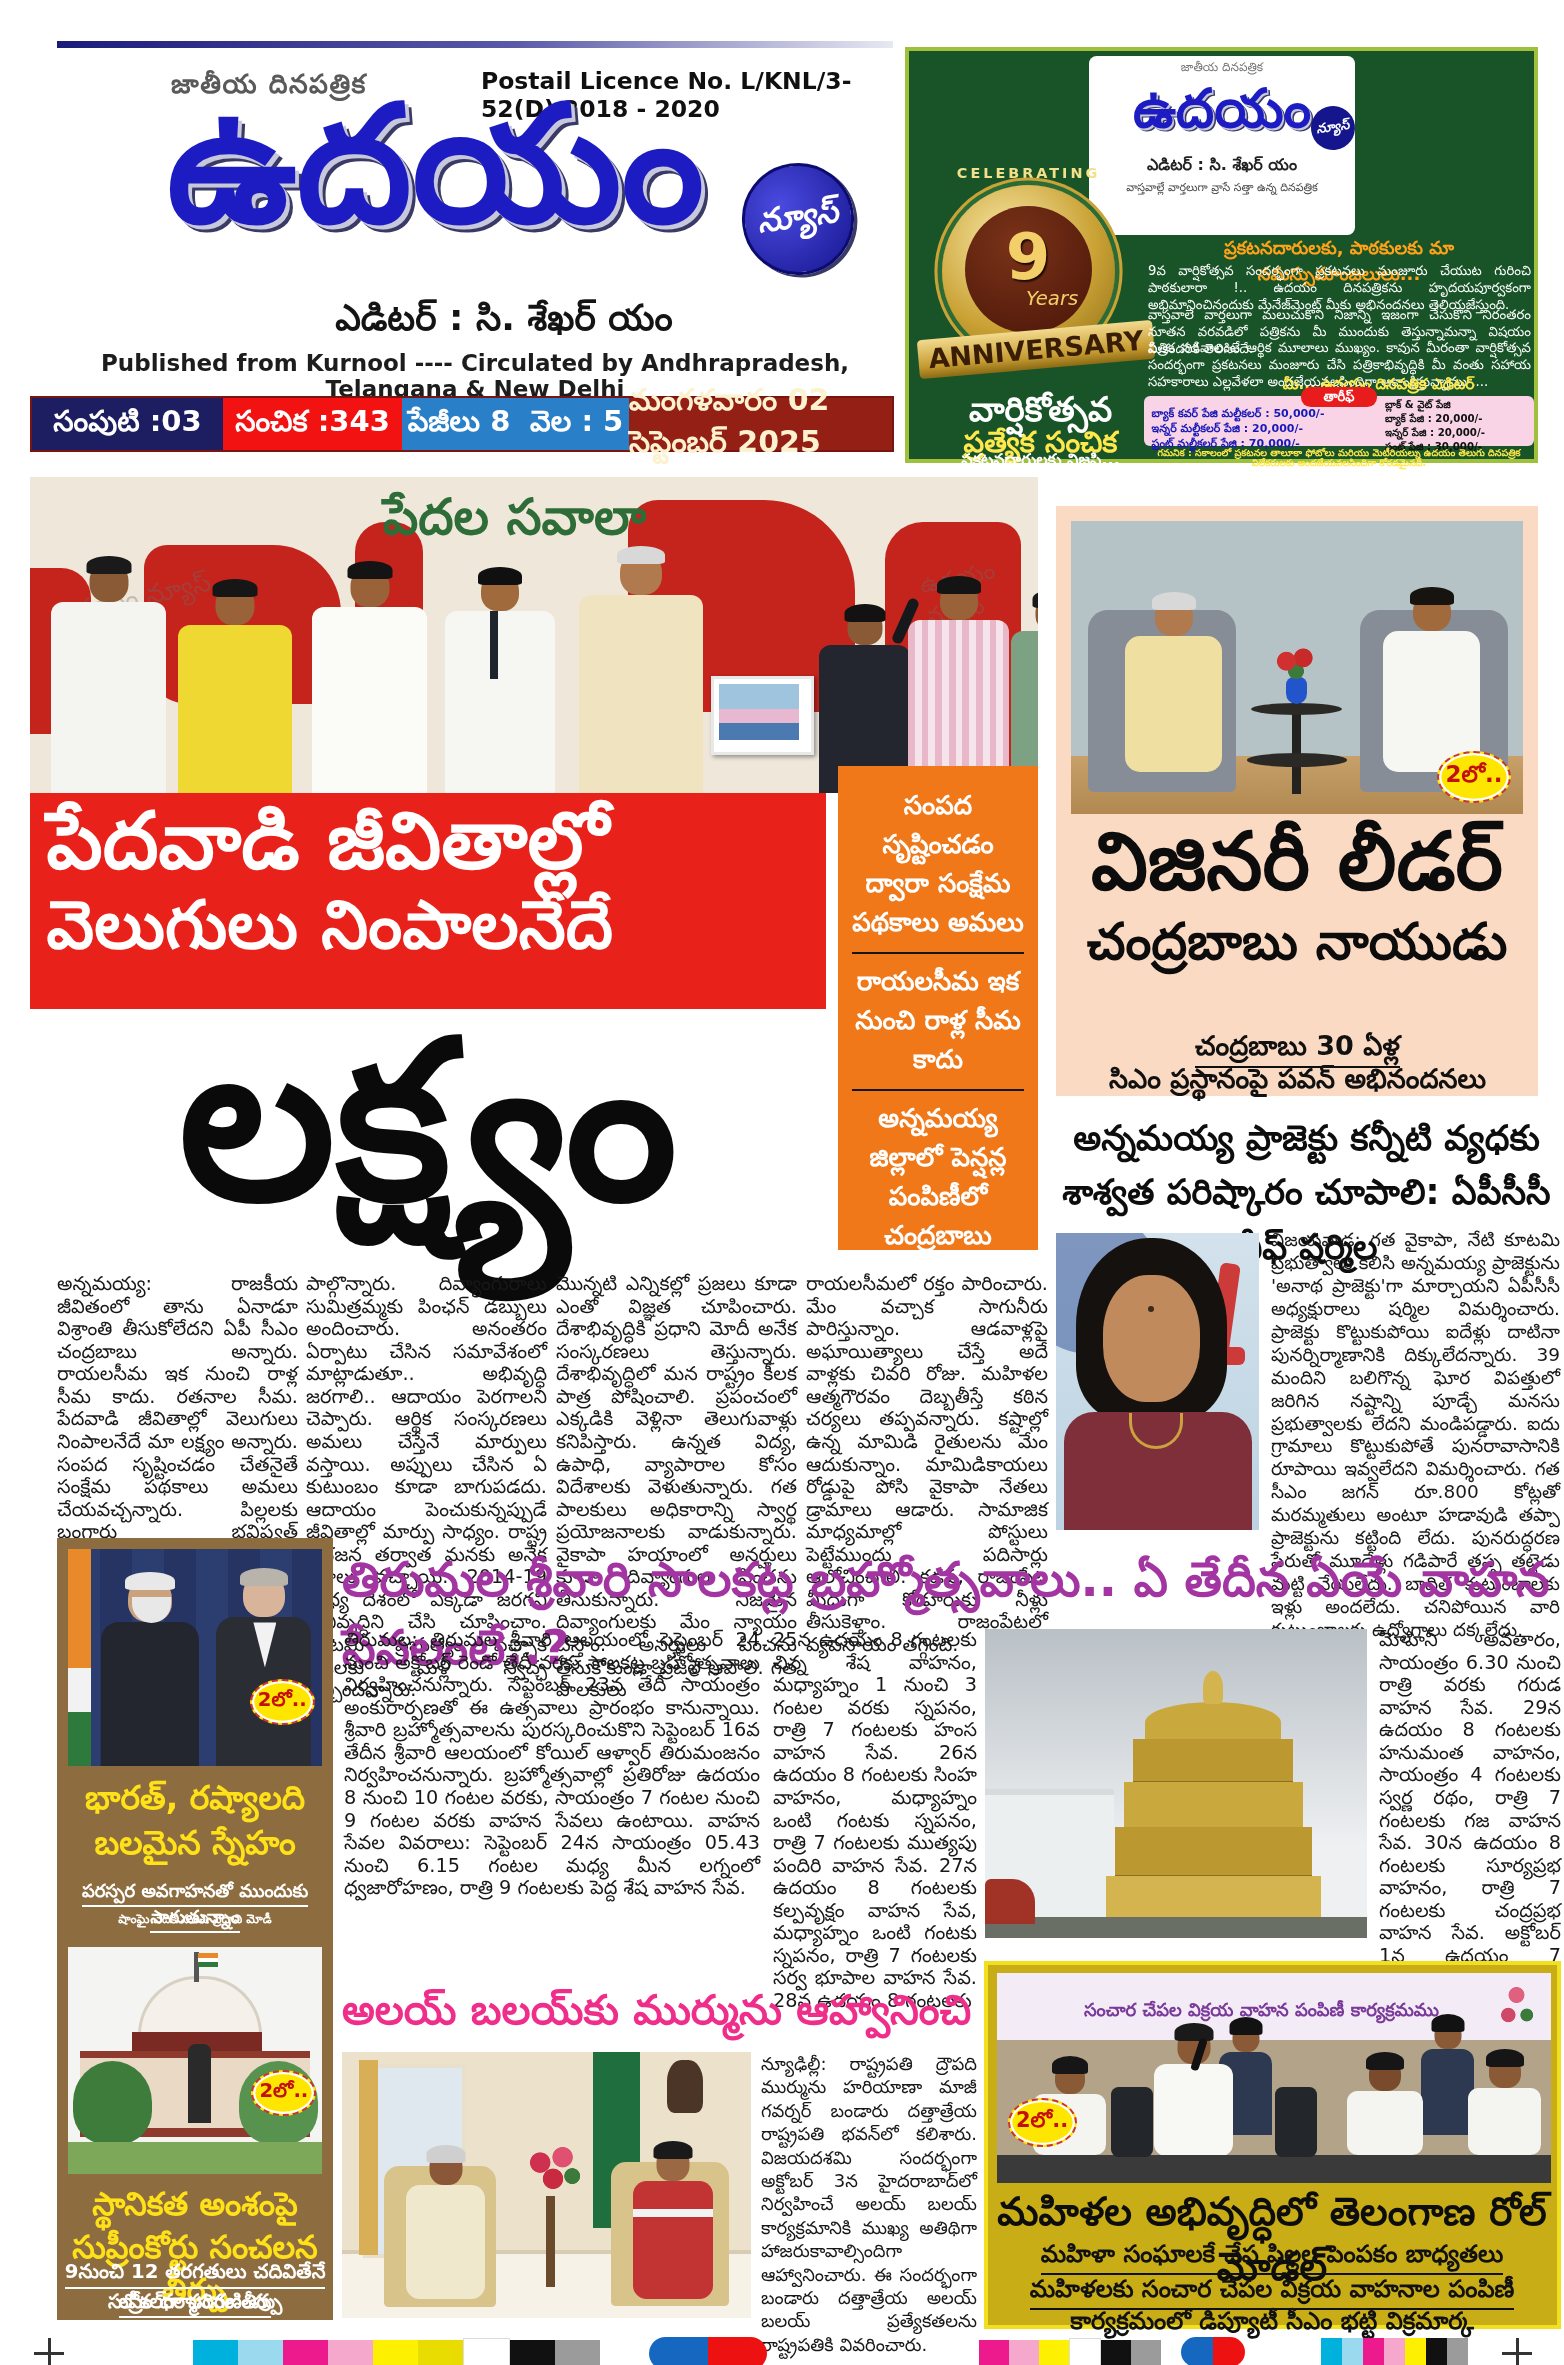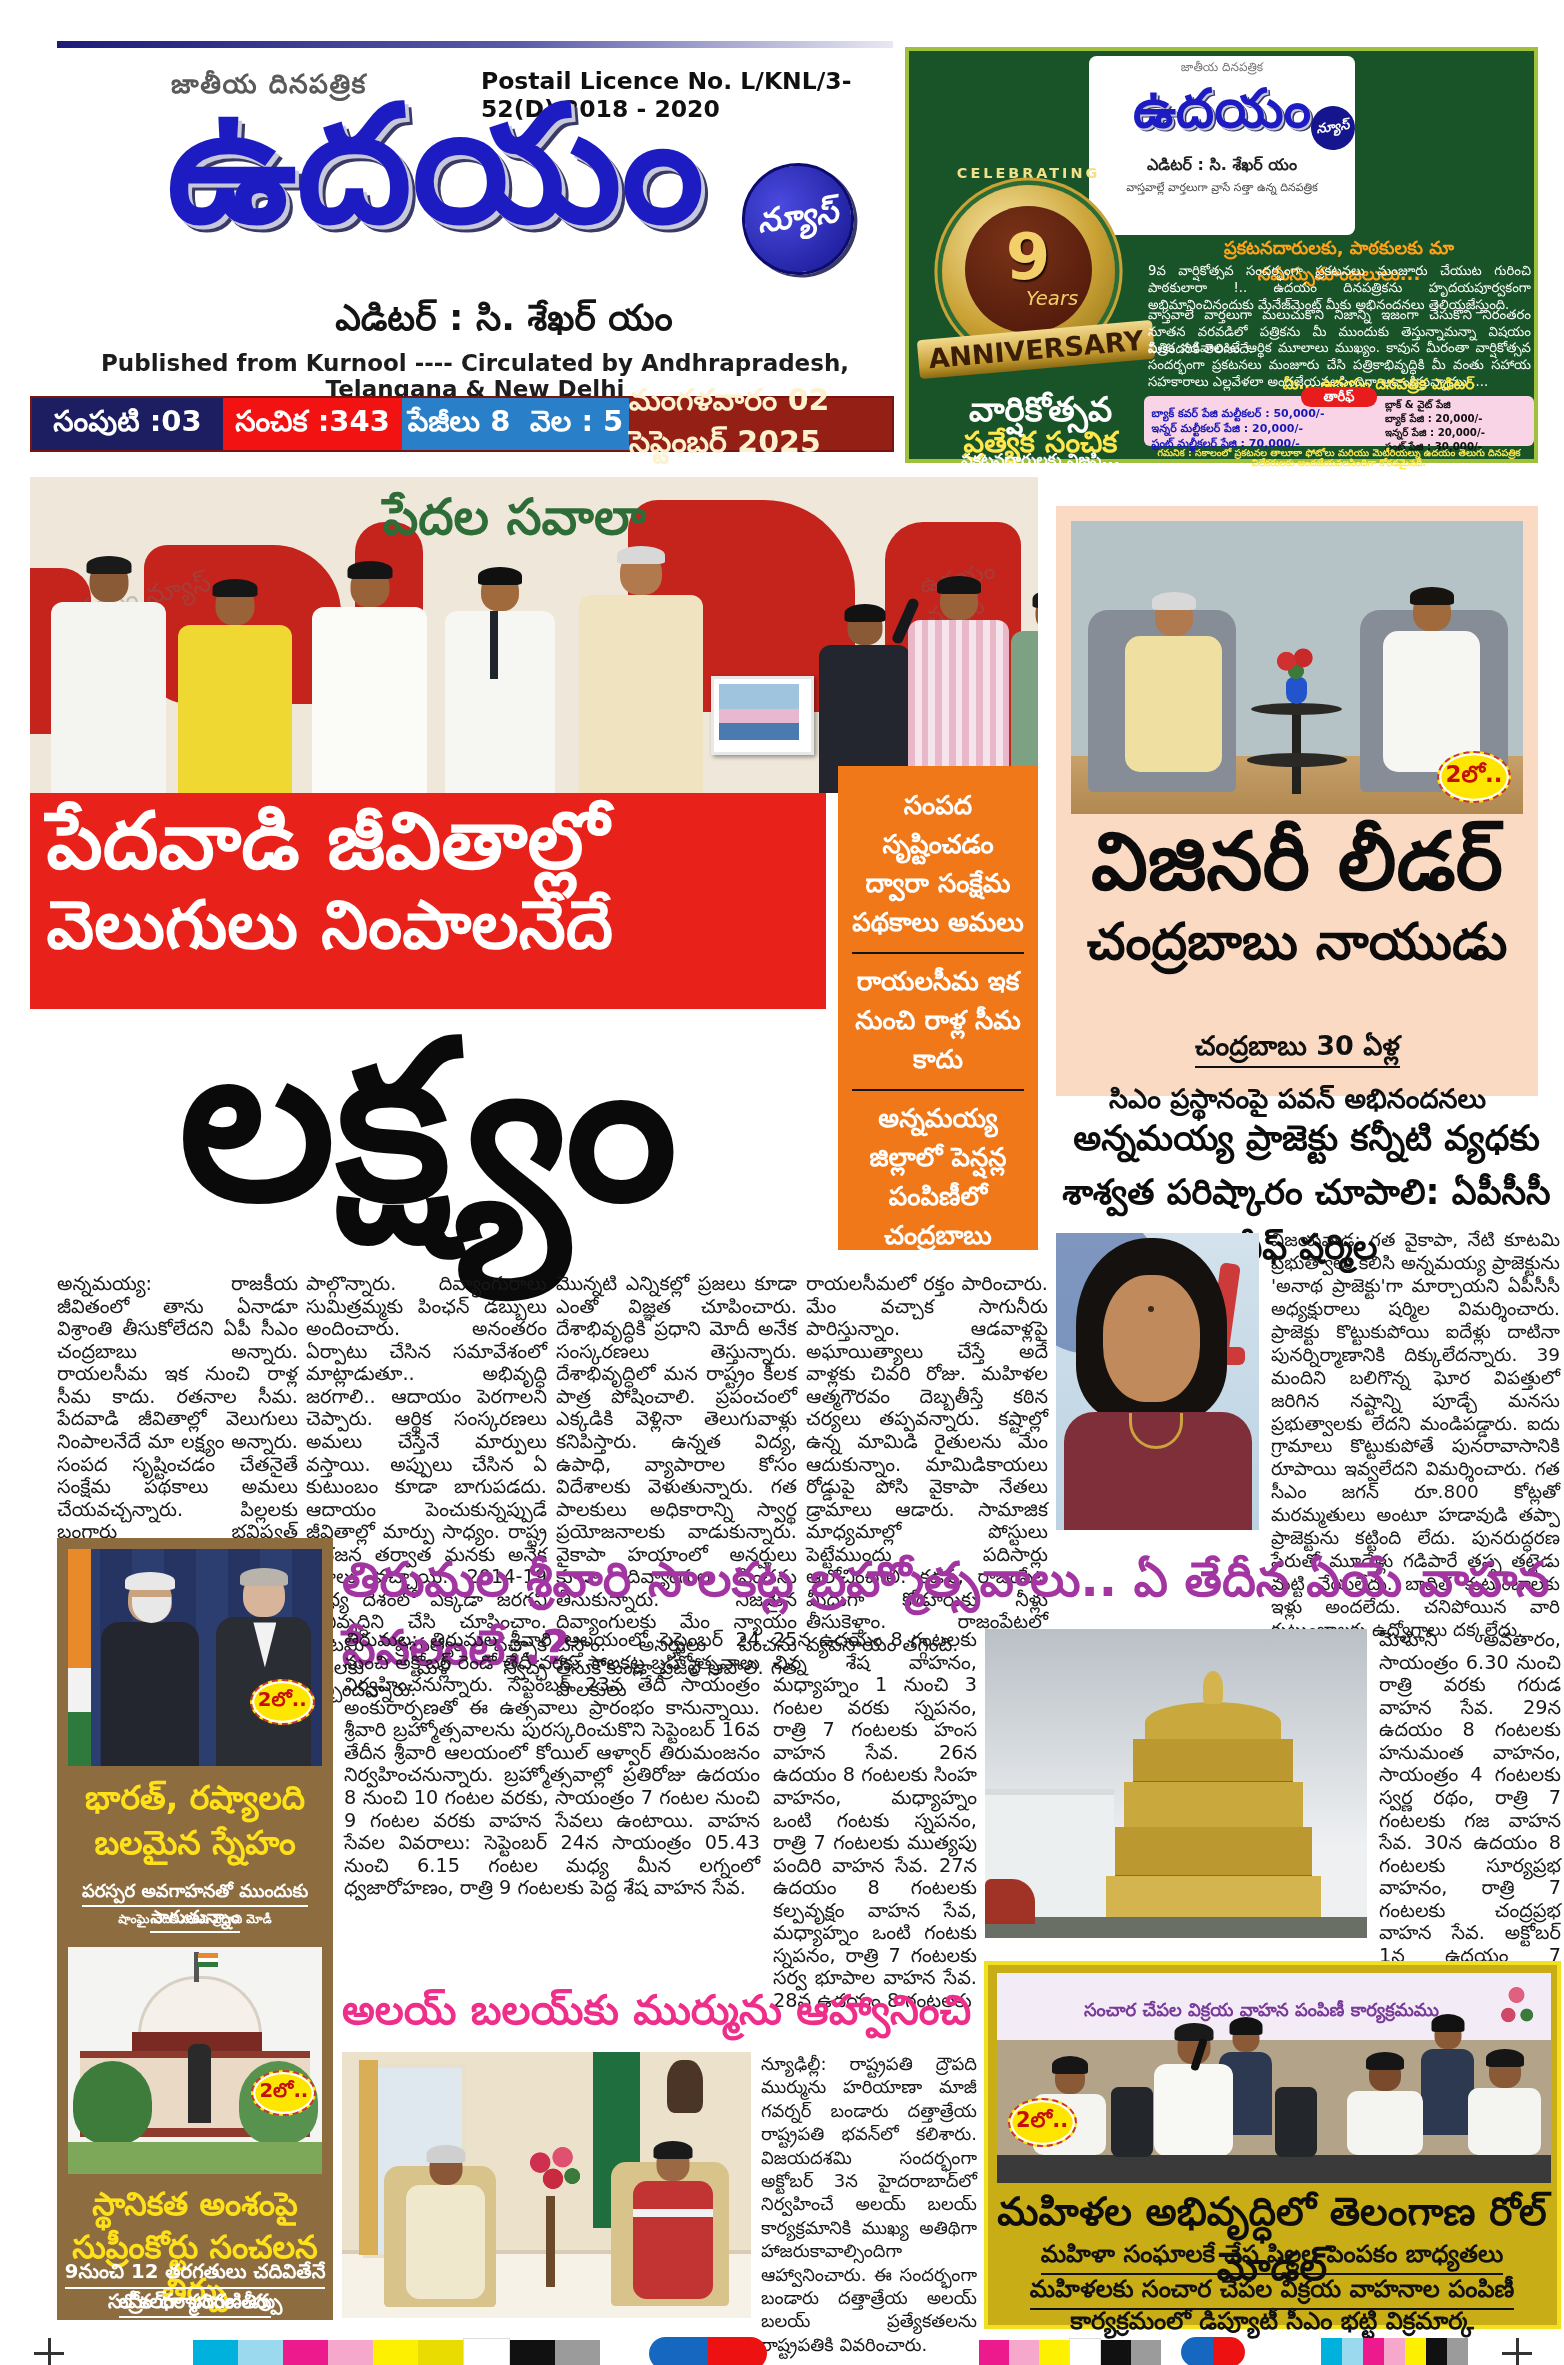--- a/index.html
+++ b/index.html
@@ -167,21 +167,21 @@
       <div class="abs" style="left:201px;top:127px;width:48px;height:33px;background:radial-gradient(circle at 30% 40%,#d03030 9px,transparent 9.8px),radial-gradient(circle at 65% 30%,#c82a2a 9px,transparent 9.8px),radial-gradient(circle at 50% 70%,#3c7a3c 7.6px,transparent 8.3px);"></div>
       <div class="b2" style="right:12px;bottom:10.6px;">
           <span>2లో..</span>
         </div>
     </div>
     <div class="abs c" style="left:0;top:316px;width:482px;font-size:80px;font-weight:900;color:#0c0c0c;line-height:1.0;">విజినరీ లీడర్</div>
     <div class="abs c" style="left:0;top:406px;width:482px;font-size:51px;font-weight:900;color:#0c0c0c;">చంద్రబాబు నాయుడు</div>
     <div class="abs c" style="left:23px;top:524px;width:437px;">
       <span class="underl" style="font-size:27px;font-weight:bold;">చంద్రబాబు 30 ఏళ్ల</span>
     </div>
-    <div class="abs c" style="left:23px;top:577px;width:437px;font-size:27px;font-weight:bold;">సిఎం ప్రస్థానంపై పవన్ అభినందనలు</div>
+    <div class="abs c" style="left:23px;top:557px;width:437px;font-size:27px;font-weight:bold;">సిఎం ప్రస్థానంపై పవన్ అభినందనలు</div>
   </div>
 
   <div class="abs c" style="left:1052px;top:1111px;width:509px;font-size:35px;font-weight:900;color:#0d0d0d;line-height:1.55;">అన్నమయ్య ప్రాజెక్టు కన్నీటి వ్యధకు శాశ్వత పరిష్కారం చూపాలి: ఏపీసీసీ చీఫ్ షర్మిల</div>
   <div class="abs" style="left:1056px;top:1233px;width:203px;height:297px;background:linear-gradient(180deg,#d3e2ec,#bcd2e2);overflow:hidden;">
     <div class="abs" style="left:-38px;top:-23px;width:144px;height:144px;border-radius:50%;background:#3a5a9a;opacity:.55;"></div>
     <div class="abs" style="left:157px;top:30px;width:19.7px;height:114px;background:#cc3a3a;transform:rotate(8deg);border-radius:6px;"></div>
     <div class="abs" style="left:136px;top:114px;width:53px;height:18px;background:#cc3a3a;border-radius:6px;"></div>
     <div class="abs" style="left:19.7px;top:4.5px;width:151px;height:182px;background:#15110e;border-radius:48% 48% 30% 30%;"></div>
     <div class="abs" style="left:47px;top:42px;width:97px;height:127px;background:#c08a5c;border-radius:46% 46% 44% 44%;"></div>
     <div class="abs" style="left:92px;top:73px;width:6px;height:6px;border-radius:50%;background:#3a2a1a;"></div>

